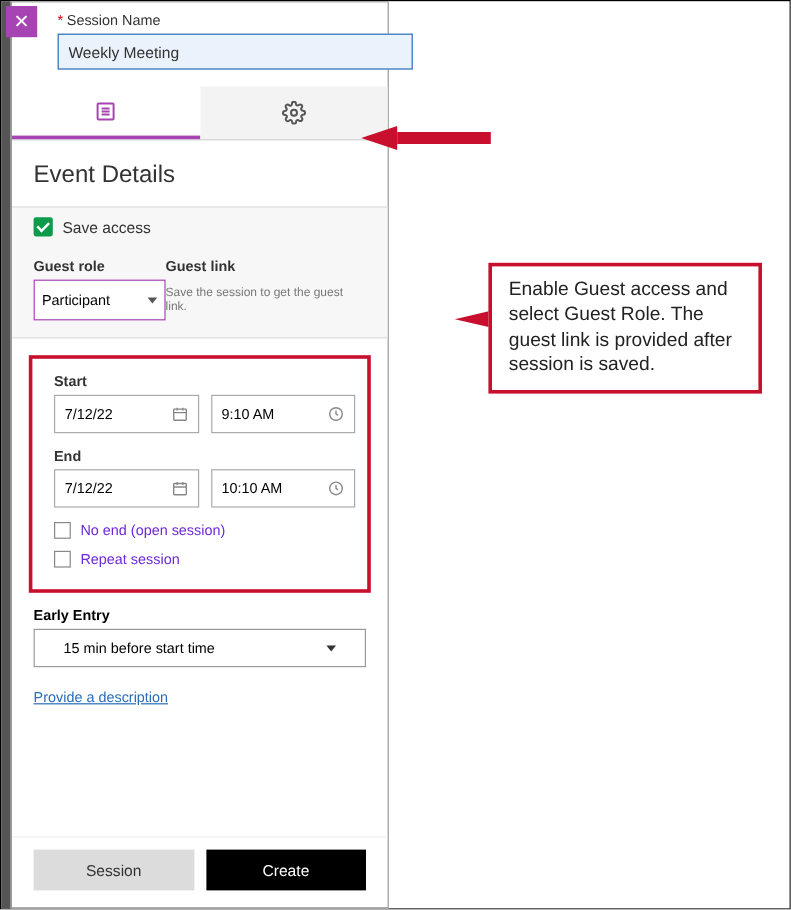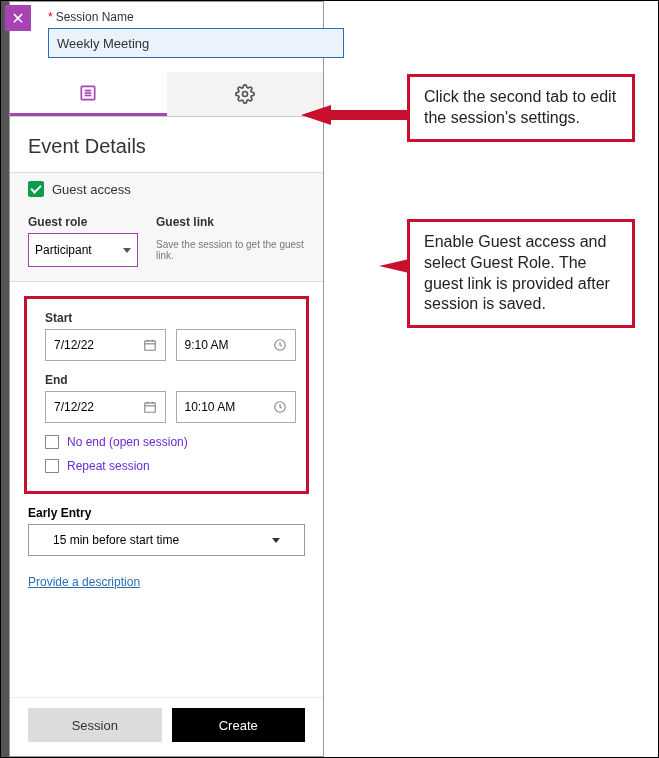--- a/index.html
+++ b/index.html
@@ -17,21 +17,21 @@
 .tab { flex: 1; height: 44px; display: flex; align-items: center; justify-content: center; cursor: pointer; background: #fff; }
 .tab.inactive { background: #f3f3f3; }
 .tab.active { border-bottom: 3px solid #a544b2; }
 .tab svg { width: 20px; height: 20px; }
 .content { padding: 16px 18px 0 18px; flex: 1; overflow: auto; }
 .section-title { font-size: 20px; color: #333; margin: 2px 0 14px 0; font-weight: normal; }
 .guest-row { display: flex; align-items: center; padding: 8px 0; border-top: 1px solid #ddd; background: #f7f7f7; margin: 0 -18px; padding-left: 18px; padding-right: 18px; }
 .chk-green { width: 16px; height: 16px; background: #0c9b4a; border-radius: 2px; display: flex; align-items: center; justify-content: center; margin-right: 8px; }
 .chk-green::after { content: ""; width: 4px; height: 8px; border: solid #fff; border-width: 0 2px 2px 0; transform: rotate(45deg); margin-bottom: 2px; }
 .guest-label { font-size: 13px; color: #333; }
-.guest-fields { display: flex; gap: 18px; padding: 10px 0 14px 0; background: #f7f7f7; margin: 0 -18px 14px -18px; padding-left: 18px; padding-right: 18px; border-bottom: 1px solid #ddd; }
+.guest-fields { display: flex; padding: 10px 0 14px 0; background: #f7f7f7; margin: 0 -18px 14px -18px; padding-left: 18px; padding-right: 18px; border-bottom: 1px solid #ddd; }
 .gf-col { display: flex; flex-direction: column; }
 .gf-label { font-size: 12px; font-weight: bold; color: #333; margin-bottom: 4px; }
 .role-select { width: 110px; height: 30px; border: 1px solid #a544b2; background: #fff; font-size: 12px; padding: 16px 6px; display: flex; align-items: center; justify-content: space-between; cursor: pointer; }
 .role-select .caret { border-left: 4px solid transparent; border-right: 4px solid transparent; border-top: 5px solid #555; }
 .guest-link-text { font-size: 10px; color: #777; margin-top: 6px; }
 .time-box { border: 3px solid #c8102e; padding: 12px 10px 8px 18px; margin: 0 -4px 12px -4px; }
 .field-label { font-size: 12px; font-weight: bold; color: #333; margin-bottom: 4px; }
 .dt-row { display: flex; gap: 10px; margin-bottom: 12px; }
 .date-input, .time-input { height: 32px; border: 1px solid #aaa; background: #fff; font-size: 12px; padding: 0 8px; display: flex; align-items: center; justify-content: space-between; }
 .date-input { width: 140px; }
@@ -88,21 +88,21 @@
               <path d="M19.4 15a1.65 1.65 0 0 0 .33 1.82l.06.06a2 2 0 1 1-2.83 2.83l-.06-.06a1.65 1.65 0 0 0-1.82-.33 1.65 1.65 0 0 0-1 1.51V21a2 2 0 0 1-4 0v-.09a1.65 1.65 0 0 0-1-1.51 1.65 1.65 0 0 0-1.82.33l-.06.06a2 2 0 1 1-2.83-2.83l.06-.06a1.65 1.65 0 0 0 .33-1.82 1.65 1.65 0 0 0-1.51-1H3a2 2 0 0 1 0-4h.09a1.65 1.65 0 0 0 1.51-1 1.65 1.65 0 0 0-.33-1.82l-.06-.06a2 2 0 1 1 2.83-2.83l.06.06a1.65 1.65 0 0 0 1.82.33h0a1.65 1.65 0 0 0 1-1.51V3a2 2 0 0 1 4 0v.09a1.65 1.65 0 0 0 1 1.51h0a1.65 1.65 0 0 0 1.82-.33l.06-.06a2 2 0 1 1 2.83 2.83l-.06.06a1.65 1.65 0 0 0-.33 1.82v0a1.65 1.65 0 0 0 1.51 1H21a2 2 0 0 1 0 4h-.09a1.65 1.65 0 0 0-1.51 1z"></path>
             </svg>
         </div>
       </div>
 
       <div class="content">
         <h2 class="section-title">Event Details</h2>
 
         <div class="guest-row">
           <div class="chk-green"></div>
-          <span class="guest-label">Guest access</span>
+          <span class="guest-label">Save access</span>
         </div>
 
         <div class="guest-fields">
           <div class="gf-col">
             <div class="gf-label">Guest role</div>
             <div class="role-select">
               <span>Participant</span>
               <span class="caret"></span>
             </div>
           </div>
@@ -174,19 +174,18 @@
         <button class="btn btn-cancel">Session</button>
         <button class="btn btn-create">Create</button>
       </div>
     </div>
   </div>
 
   <div class="arrow1">
     <div class="arrow1-head"></div>
     <div class="arrow1-body"></div>
   </div>
-  <div class="callout callout1">Click the second tab to edit the session's settings.</div>
 
   <div class="arrow2">
     <div class="arrow2-head"></div>
   </div>
   <div class="callout callout2">Enable Guest access and select Guest Role. The guest link is provided after session is saved.</div>
 </div>
 
 </body></html>

